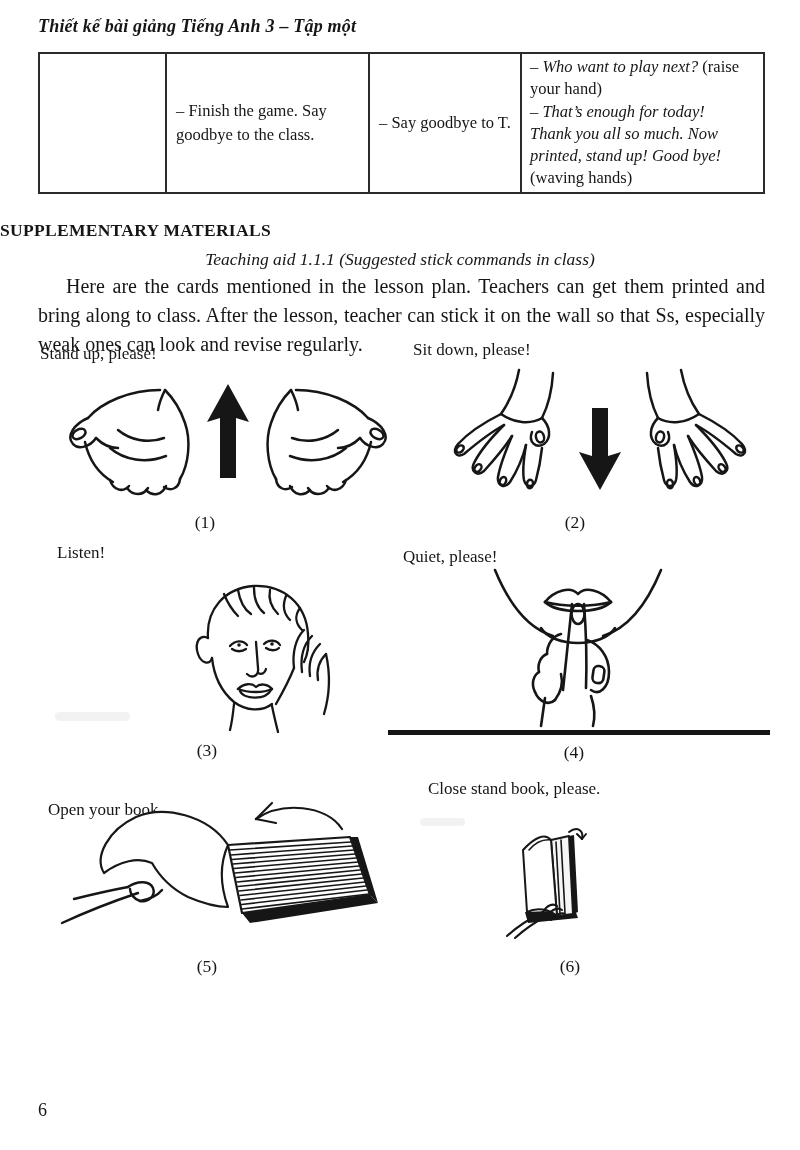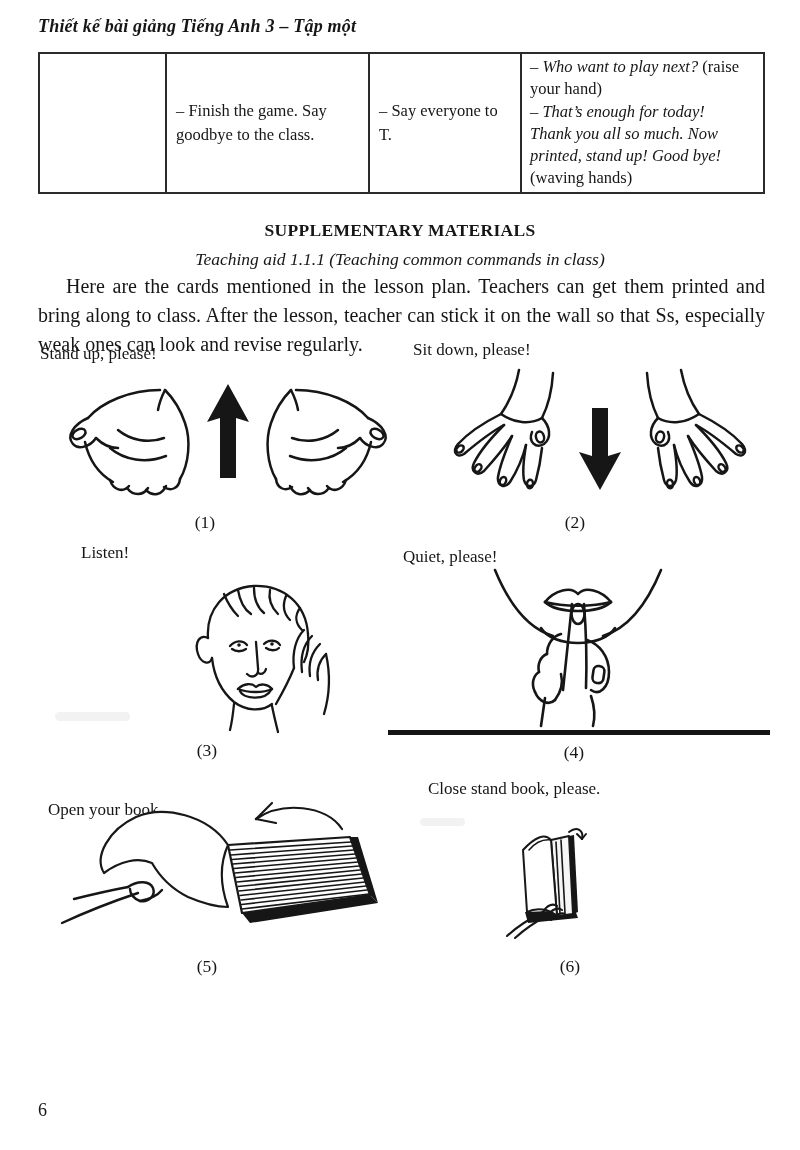--- a/index.html
+++ b/index.html
@@ -12,21 +12,21 @@
   
   .header-title{left:38px;top:16px;font-size:18px;font-weight:bold;font-style:italic;letter-spacing:.2px;}
   
   table.lesson{position:absolute;left:38px;top:52px;width:725px;height:138px;
     border-collapse:collapse;table-layout:fixed;}
   table.lesson td{border:2px solid #2b2b2b;vertical-align:middle;
     font-size:16.5px;line-height:24px;padding:4px 9px;}
   table.lesson td.c4{vertical-align:top;line-height:22.3px;padding:2px 24px 2px 8px;border-radius:10px;}
   .it{font-style:italic;}
   
-  .sup-title{left:0;top:220px;width:800px;text-align:center;font-weight:bold;font-size:17.5px;letter-spacing:.3px;}
+  .sup-title{left:0;top:220px;width:800px;font-weight:bold;font-size:17.5px;letter-spacing:.3px;}
   .sup-subtitle{left:0;top:249px;width:800px;text-align:center;font-style:italic;font-size:17.5px;}
   .intro{left:38px;top:272px;width:727px;font-size:20px;line-height:29px;text-align:justify;text-indent:28px;}
   
   .card-label{font-size:17px;white-space:nowrap;}
   .caption{font-size:17.5px;text-align:center;}
   .thick-line{left:388px;top:730px;width:382px;height:5px;background:#151515;}
   .page-number{left:38px;top:1100px;font-size:18px;}
   
   svg{position:absolute;overflow:visible;}
   .ink{stroke:#161616;stroke-width:2.5;fill:none;stroke-linecap:round;stroke-linejoin:round;}
@@ -44,36 +44,36 @@
   <colgroup>
     <col style="width:127px">
       <col style="width:203px">
       <col style="width:152px">
       <col style="width:243px">
   </colgroup>
   <tbody>
       <tr>
     <td></td>
     <td>– Finish the game. Say goodbye to the class.</td>
-    <td>– Say everyone to T.</td>
+    <td>– Say goodbye to T.</td>
     <td class="c4">
       <div><span class="it">– Who want to play next?</span><span> (raise your hand)</span></div>
       <div><span class="it">– That’s enough for today! Thank you all so much. Now printed, stand up! Good bye!</span><span> (waving hands)</span></div>
     </td>
   </tr>
 </tbody>
   </table>
 
 <div class="abs sup-title">SUPPLEMENTARY MATERIALS</div>
-<div class="abs sup-subtitle">Teaching aid 1.1.1 (Teaching common commands in class)</div>
+<div class="abs sup-subtitle">Teaching aid 1.1.1 (Suggested stick commands in class)</div>
 <div class="abs intro">Here are the cards mentioned in the lesson plan. Teachers can get them printed and bring along to class. After the lesson, teacher can stick it on the wall so that Ss, especially weak ones can look and revise regularly.</div>
 
 <div class="abs card-label" style="left:40px;top:344px;">Stand up, please!</div>
 <div class="abs card-label" style="left:413px;top:340px;">Sit down, please!</div>
-<div class="abs card-label" style="left:57px;top:543px;margin-left:24px;">Listen!</div>
+<div class="abs card-label" style="left:57px;top:543px;">Listen!</div>
 <div class="abs card-label" style="left:403px;top:547px;">Quiet, please!</div>
 <div class="abs card-label" style="left:48px;top:775px;margin-top:25px;">Open your book.</div>
 <div class="abs card-label" style="left:428px;top:779px;">Close stand book, please.</div>
 
 <svg style="left:58px;top:372px;" width="340" height="128" viewBox="0 0 340 128" aria-hidden="true">
   <defs>
     <g id="handUp" class="ink">
       <path d="M96,14 C66,14 38,26 24,42"></path>
       <path d="M24,42 C10,48 2,60 9,68 C14,74 26,71 32,62"></path>
       <ellipse cx="15" cy="58" rx="7" ry="4.5" transform="rotate(-28 15 58)"></ellipse>

